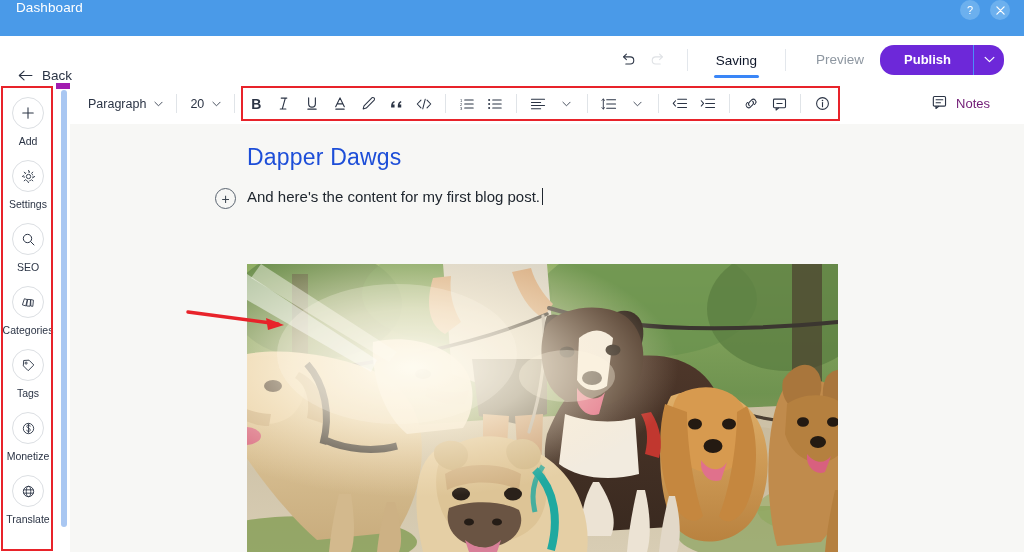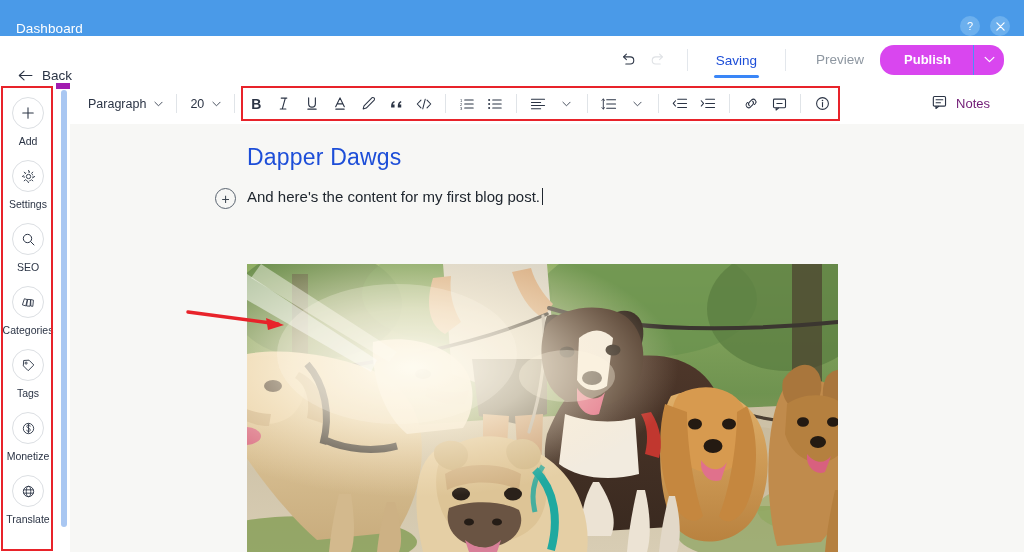--- a/index.html
+++ b/index.html
@@ -9,21 +9,21 @@
     background: #ffffff;
     font-family: "Liberation Sans", sans-serif;
     -webkit-font-smoothing: antialiased;
   }
   .app { position: relative; width: 1024px; height: 552px; overflow: hidden; }
 
   
   .topbar {
     position: absolute; left: 0; top: 0; width: 1024px; height: 36px;
     background: #4a9ae8;
-    display: flex; align-items: flex-end;
+    display: flex; align-items: flex-start;
   }
   .topbar-title {
     color: #ffffff; font-size: 13.5px; margin-left: 16px; letter-spacing: .1px;
   }
   .topbar-right { margin-left: auto; display: flex; align-items: center; gap: 10px; margin-right: 14px; }
   .round-btn {
     width: 20px; height: 20px; border-radius: 50%;
     background: #6cb0ee; color: #ffffff;
     display: flex; align-items: center; justify-content: center;
     font-size: 11px; line-height: 1; cursor: pointer;
@@ -44,29 +44,29 @@
   .action-right {
     margin-left: auto; display: flex; align-items: center; height: 100%;
   }
   .icon-btn {
     width: 30px; height: 30px; display: flex; align-items: center; justify-content: center;
     cursor: pointer;
   }
   .icon-btn.disabled { opacity: .32; cursor: default; }
   .vsep { width: 1px; height: 22px; background: #e3e7ec; margin: 0 14px; }
   .status-wrap { position: relative; padding: 0 14px; }
-  .status-text { color: #1d4ed8; font-size: 13.5px; }
+  .status-text { color: #0f172a; font-size: 13.5px; }
   .status-underline {
     position: absolute; left: 12px; right: 12px; bottom: -9px; height: 2.5px;
     background: #3a86f7; border-radius: 2px;
   }
   .preview-btn { color: #8e97a1; font-size: 13.5px; padding: 0 16px; cursor: pointer; }
   .publish-group {
     display: flex; align-items: stretch; height: 30px;
-    background: #d946ef; border-radius: 14px; overflow: hidden; margin-right: 20px;
+    background: #6d28d9; border-radius: 14px; overflow: hidden; margin-right: 20px;
     cursor: pointer;
   }
   .publish-label {
     display: flex; align-items: center; justify-content: center;
     color: #ffffff; font-size: 13px; font-weight: bold; padding: 0 22px 0 24px;
   }
   .publish-caret {
     display: flex; align-items: center; justify-content: center;
     width: 30px; border-left: 1px solid #4b8ef8; color: #ffffff;
   }

